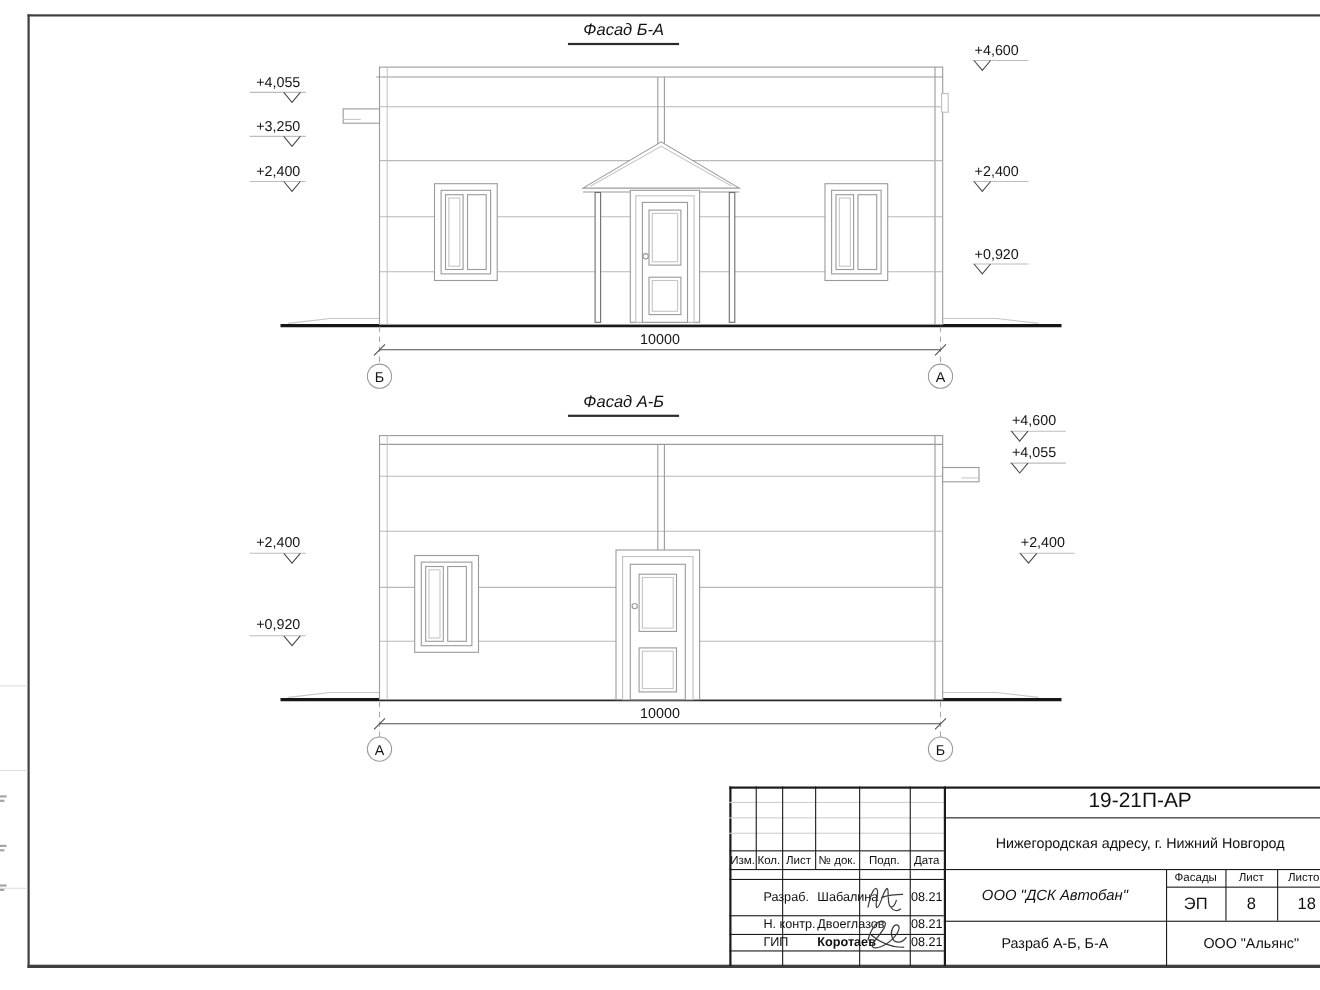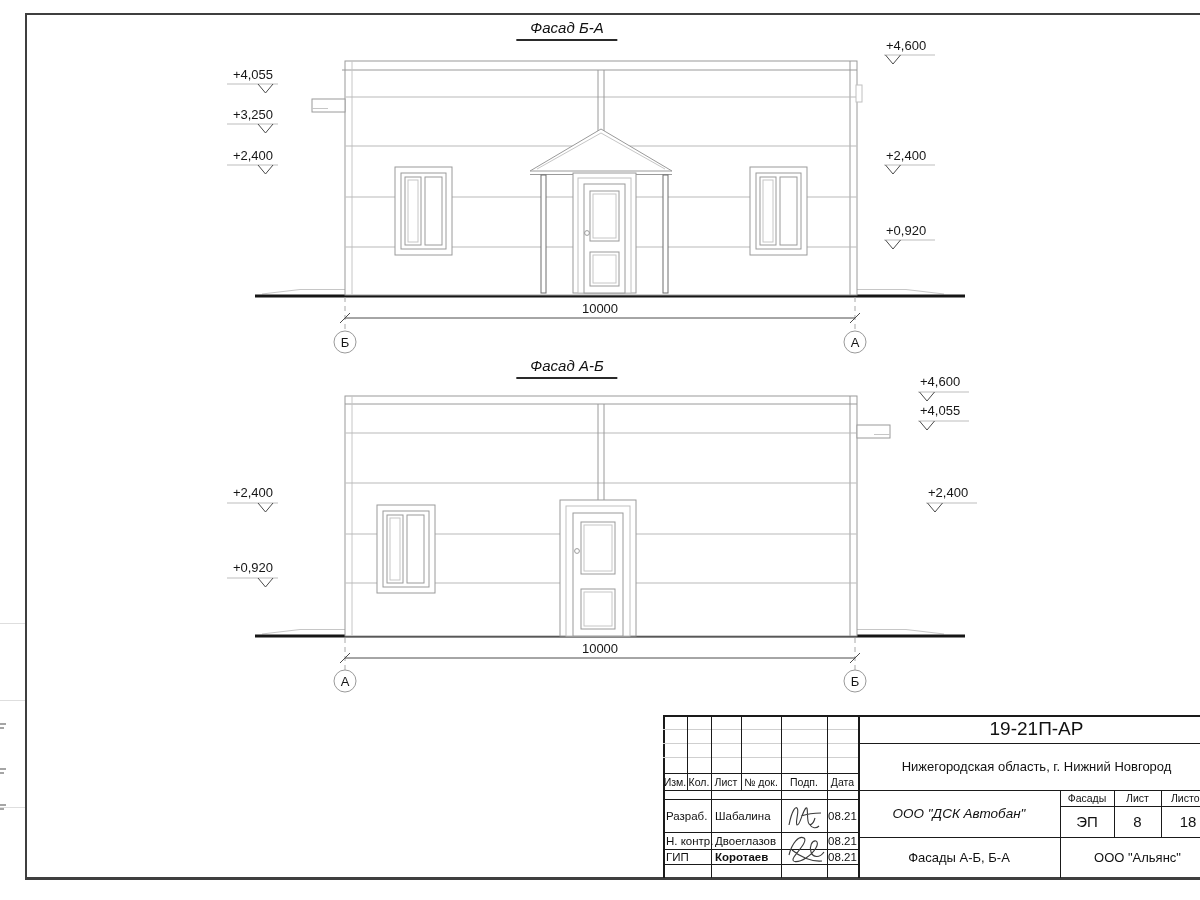--- a/index.html
+++ b/index.html
@@ -28,21 +28,21 @@
   .dim    { stroke:#4d4d4d; stroke-width:1; fill:none; }
   .axis-dash { stroke:#a8a8a8; stroke-width:1; stroke-dasharray:5 4; }
   .mark-line  { stroke:#bdbdbd; stroke-width:1; }
   .mark-arrow { stroke:#4a4a4a; stroke-width:1; fill:none; }
   
   #titleblock { position:absolute; left:663px; top:715px; width:552px; height:163px; }
   .tbl { position:absolute; background:#1a1a1a; }
   .tbl-faint { position:absolute; background:#cfcfcf; }
   .cell { position:absolute; display:flex; align-items:center; justify-content:center;
           white-space:nowrap; color:#111; overflow:hidden; }
-  .cell.left { justify-content:flex-start; }
+  .cell.left { justify-content:flex-start;padding-left:28px; }
   .fs10 { font-size:10.5px; } .fs11 { font-size:11.5px; }
   .fs13 { font-size:13px; } .fs13i { font-size:13.5px; font-style:italic; }
   .fs15 { font-size:15px; } .fs19 { font-size:19px; }
   .two-line { text-align:center; line-height:16px; flex-direction:column; }
   .sig-path { stroke:#3a3a3a; stroke-width:1.1; fill:none; }
   
   .stamp-line { position:absolute; background:#dedede; height:1px; }
   .stamp-mark { position:absolute; background:#a5a5a5; height:2px; }
 </style>
 </head>
@@ -328,29 +328,29 @@
     <svg style="left:120px; top:86px;" width="42" height="30" viewBox="0 0 42 30">
       <path class="sig-path" d="M6 24 C9 9 13 4 14.5 8 C16 12 12 21 14 24 C17 25 19 11 23 7 C25 5 24 14 25 20 C26 26 30 24 32 17 M18 15 C24 13 31 12 38 12 M27 24 C29 27 33 28 36 25"></path>
     </svg>
     <svg style="left:118px; top:116px;" width="46" height="34" viewBox="0 0 46 34">
       <path class="sig-path" d="M8 24 C11 12 18 4 23 7 C27 10 17 20 13 26 C9 32 17 32 25 27 C34 21 39 12 35 10 C31 9 28 16 30 21 C32 27 39 27 43 21 M11 19 C19 26 31 31 41 30"></path>
     </svg>
 
     <div class="cell fs19" style="left:195px; top:0; width:357px; height:28px;">19-21П-АР</div>
 
     <div class="cell fs13 two-line" style="left:195px; top:28px; width:357px; height:47px;">
-      <span>Нижегородская область, г. Нижний Новгород</span>
+      <span>Нижегородская адресу, г. Нижний Новгород</span>
     </div>
 
     <div class="cell fs13i" style="left:195px; top:75px; width:202px; height:47px;">ООО "ДСК Автобан"</div>
 
     <div class="cell fs10" style="left:397px; top:75px; width:54px; height:16px;">Фасады</div>
     <div class="cell fs10" style="left:451px; top:75px; width:47px; height:16px;">Лист</div>
     <div class="cell fs10" style="left:498px; top:75px; width:54px; height:16px;">Листов</div>
     <div class="cell fs15" style="left:397px; top:91px; width:54px; height:31px;">ЭП</div>
     <div class="cell fs15" style="left:451px; top:91px; width:47px; height:31px;">8</div>
     <div class="cell fs15" style="left:498px; top:91px; width:54px; height:31px;">18</div>
 
-    <div class="cell fs13" style="left:195px; top:122px; width:202px; height:41px;">Фасады А-Б, Б-А</div>
+    <div class="cell fs13" style="left:195px; top:122px; width:202px; height:41px;">Разраб А-Б, Б-А</div>
     <div class="cell fs13" style="left:397px; top:122px; width:155px; height:41px;">ООО "Альянс"</div>
   </div>
 
 </div>
 
 </body></html>

